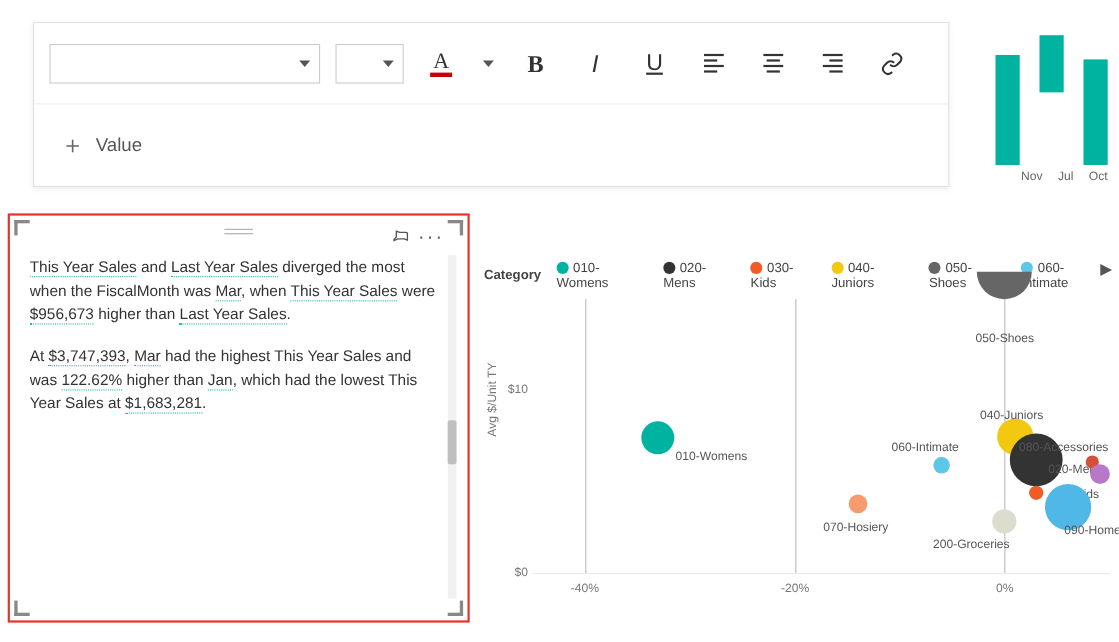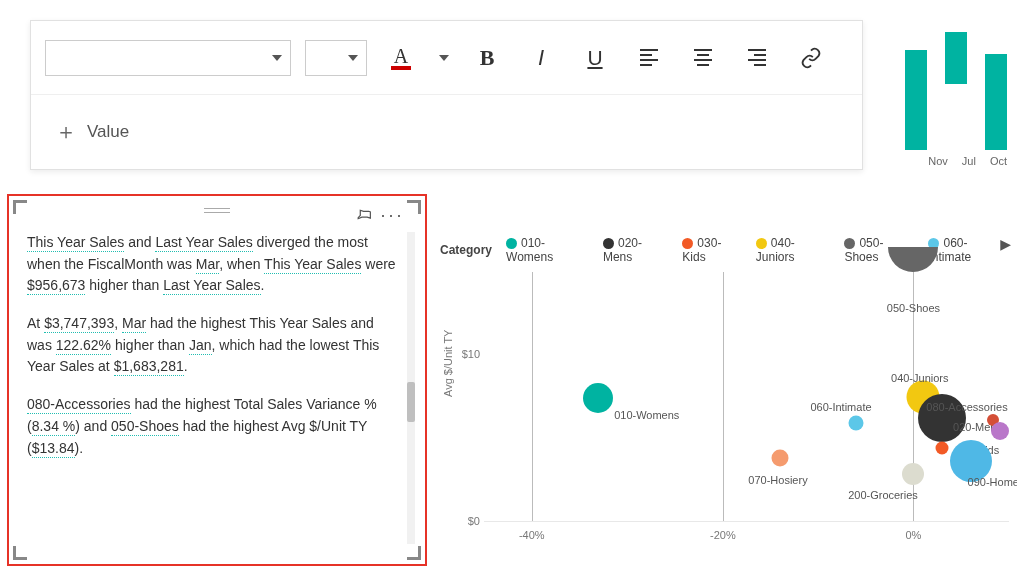--- a/index.html
+++ b/index.html
@@ -281,23 +281,20 @@
   <div class="scrollbar">
       <div class="thumb"></div>
     </div>
   <div class="narrative-body">
     <p>
       <span class="u">This Year Sales</span><span> and </span><span class="u">Last Year Sales</span><span> diverged the most when the FiscalMonth was </span><span class="u">Mar</span><span>, when </span><span class="u">This Year Sales</span><span> were </span><span class="u">$956,673</span><span> higher than </span><span class="u">Last Year Sales</span><span>.</span>
     </p>
     <p>
       <span>At </span><span class="u">$3,747,393</span><span>, </span><span class="u">Mar</span><span> had the highest This Year Sales and was </span><span class="u">122.62%</span><span> higher than </span><span class="u">Jan</span><span>, which had the lowest This Year Sales at </span><span class="u">$1,683,281</span><span>.</span>
     </p>
-    <p>
-      <span class="u">080-Accessories</span><span> had the highest Total Sales Variance % (</span><span class="u">8.34 %</span><span>) and </span><span class="u">050-Shoes</span><span> had the highest Avg $/Unit TY (</span><span class="u">$13.84</span><span>).</span>
-    </p>
   </div>
 </div>
 
 <div class="chart-area">
   <div class="legend">
     <strong style="font-weight:600;margin-right:2px;">Category</strong>
     <span><span class="swatch" style="background:#00B3A1"></span><span>010-Womens</span></span>
     <span><span class="swatch" style="background:#333"></span><span>020-Mens</span></span>
     <span><span class="swatch" style="background:#F25A26"></span><span>030-Kids</span></span>
     <span><span class="swatch" style="background:#F2C811"></span><span>040-Juniors</span></span>

